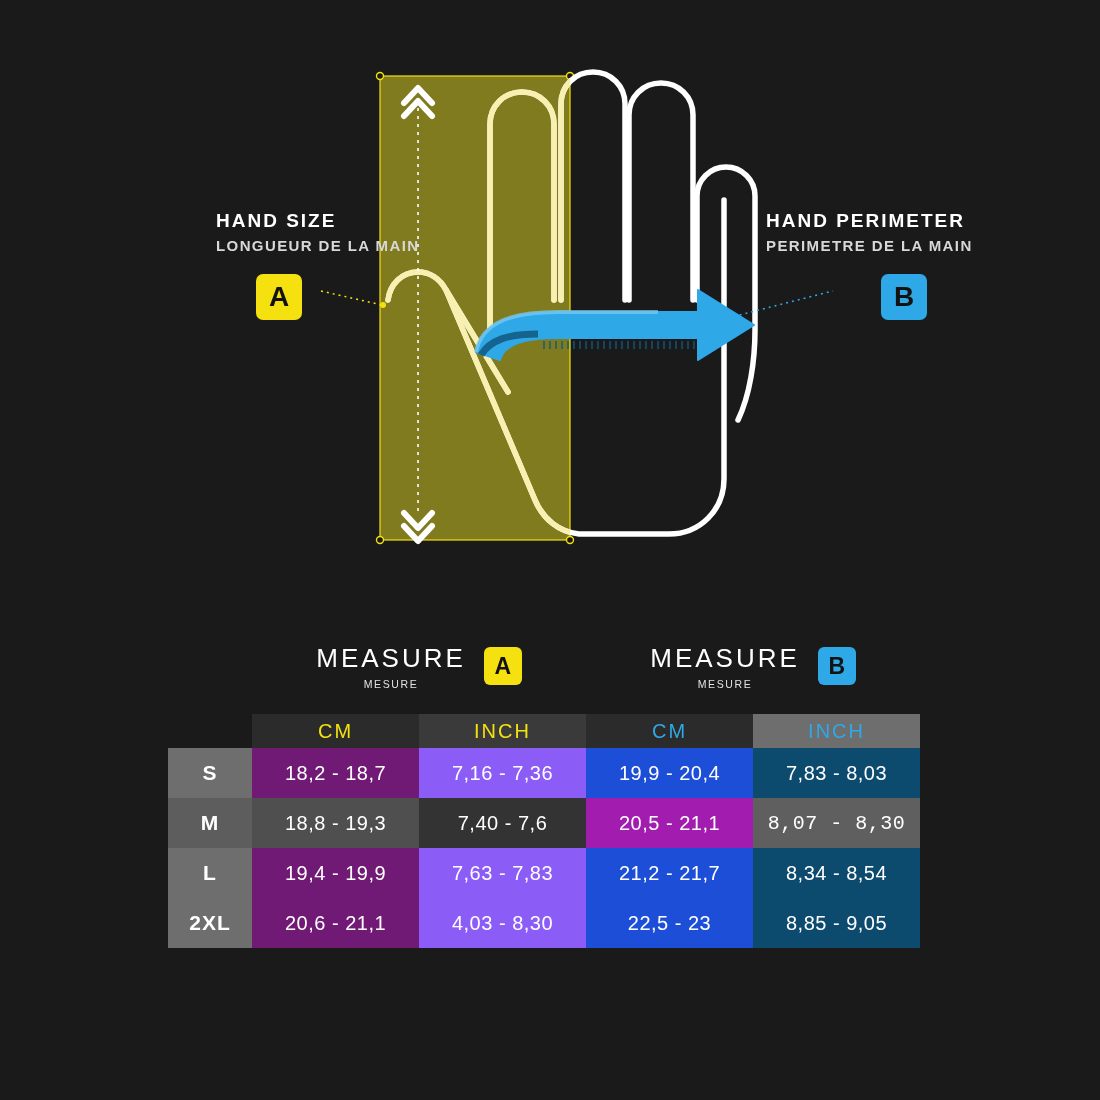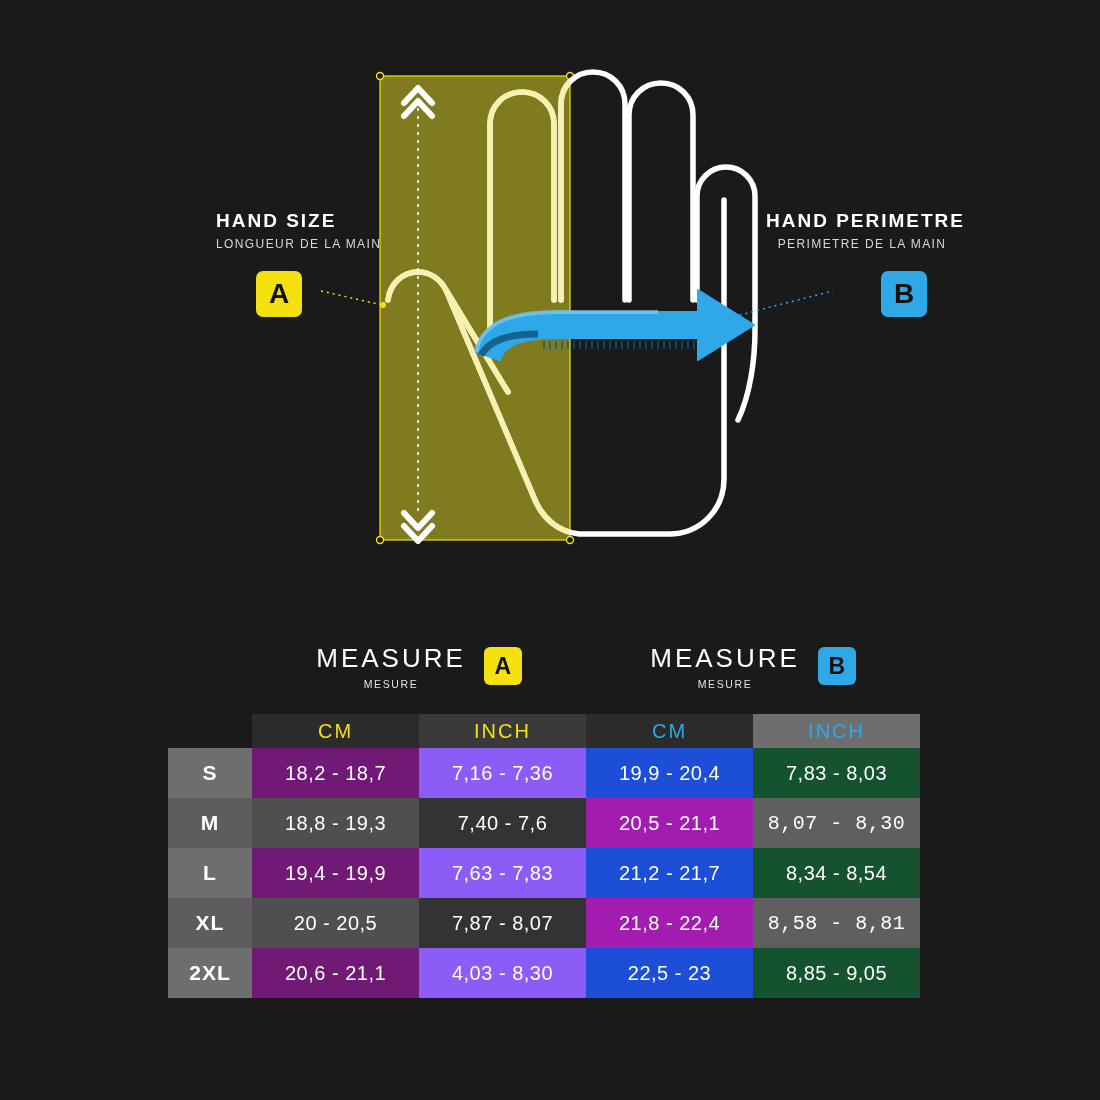--- a/index.html
+++ b/index.html
@@ -29,22 +29,22 @@
   .lbl-group { position: absolute; }
 
   .lbl-title {
     font-size: 19px;
     font-weight: bold;
     letter-spacing: 2.0px;
     color: #ffffff;
     white-space: nowrap;
   }
   .lbl-sub {
-    font-size: 12px;
-    font-weight: normal;
+    font-size: 15px;
+    font-weight: bold;
     letter-spacing: 1.4px;
     color: #d8d8d8;
     white-space: nowrap;
     margin-top: 5px;
   }
 
   .badge {
     width: 46px;
     height: 46px;
     border-radius: 7px;
@@ -145,21 +145,21 @@
   .cell-border-minor { border-left: 1px dotted #9a9a9a; }
   .cell-right-major  { border-right: 2px solid #b9b9b9; }
   .row-sep { border-top: 1px dotted #9a9a9a; }
   .row-last { border-bottom: 2px solid #b9b9b9; }
 
   
   .sh-size { background: #6e6e6e; }
   .sh-a1   { background: #701a75; }
   .sh-a2   { background: #8b5cf6; }
   .sh-b1   { background: #1d4ed8; }
-  .sh-b2   { background: #14532d; }
+  .sh-b2   { background: #0c4a6e; }
 
   .sh-size-d { background: #5d5d5d; }
   .sh-a1-d   { background: #4f4f4f; }
   .sh-a2-d   { background: #333333; }
   .sh-b1-d   { background: #a21caf; }
   .sh-b2-d   { background: #5f5f5f; font-family: Liberation Mono, monospace; }
 </style>
 </head>
 <body>
 
@@ -229,21 +229,21 @@
     <line x1="690" y1="318" x2="795" y2="291" stroke="#2fa8e8" stroke-width="1.5" stroke-dasharray="2 4"></line>
   </svg>
 
   <div class="lbl-group" style="left:178px; top:210px;">
     <div class="lbl-title">HAND SIZE</div>
     <div class="lbl-sub">LONGUEUR DE LA MAIN</div>
     <div class="badge badge-a" style="margin-top:20px; margin-left:40px;">A</div>
   </div>
 
   <div class="lbl-group" style="left:728px; top:210px; width:192px; text-align:center;">
-    <div class="lbl-title">HAND PERIMETRE</div>
+    <div class="lbl-title">HAND PERIMETER</div>
     <div class="lbl-sub">PERIMETRE DE LA MAIN</div>
     <div class="badge badge-b" style="margin-top:20px; margin-left:auto; margin-right:auto; transform:translateX(42px);">B</div>
   </div>
 </div>
 
 <table id="sizetable">
   <colgroup>
     <col class="col-size">
       <col class="col-unit">
       <col class="col-unit">
@@ -299,27 +299,20 @@
     </tr>
 
     <tr>
       <td class="size-cell sh-size row-sep">L</td>
       <td class="data-cell sh-a1 cell-border-major row-sep">19,4 - 19,9</td>
       <td class="data-cell sh-a2 cell-border-minor row-sep">7,63 - 7,83</td>
       <td class="data-cell sh-b1 cell-border-major row-sep">21,2 - 21,7</td>
       <td class="data-cell sh-b2 cell-border-minor cell-right-major row-sep">8,34 - 8,54</td>
     </tr>
 
-    <tr>
-      <td class="size-cell sh-size-d row-sep">XL</td>
-      <td class="data-cell sh-a1-d cell-border-major row-sep">20 - 20,5</td>
-      <td class="data-cell sh-a2-d cell-border-minor row-sep">7,87 - 8,07</td>
-      <td class="data-cell sh-b1-d cell-border-major row-sep">21,8 - 22,4</td>
-      <td class="data-cell sh-b2-d cell-border-minor cell-right-major row-sep">8,58 - 8,81</td>
-    </tr>
 
     <tr>
       <td class="size-cell sh-size row-sep row-last">2XL</td>
       <td class="data-cell sh-a1 cell-border-major row-sep row-last">20,6 - 21,1</td>
       <td class="data-cell sh-a2 cell-border-minor row-sep row-last">4,03 - 8,30</td>
       <td class="data-cell sh-b1 cell-border-major row-sep row-last">22,5 - 23</td>
       <td class="data-cell sh-b2 cell-border-minor cell-right-major row-sep row-last">8,85 - 9,05</td>
     </tr>
   </tbody>
 </table>

